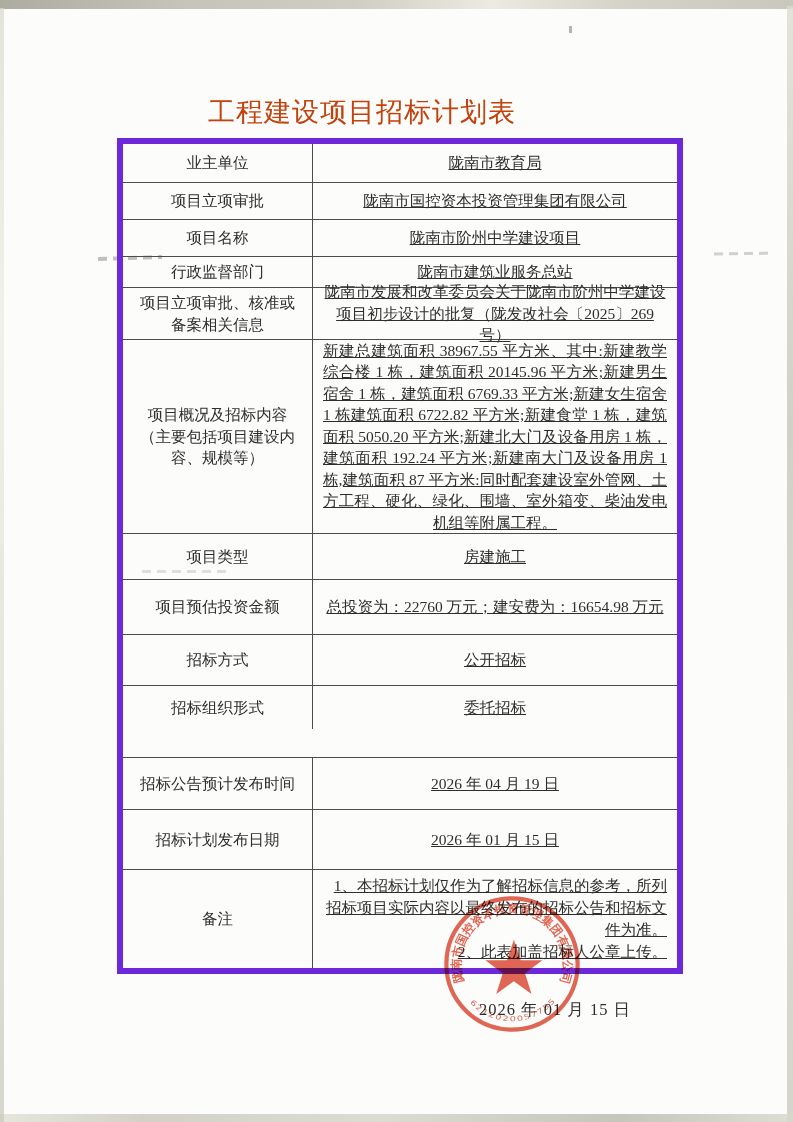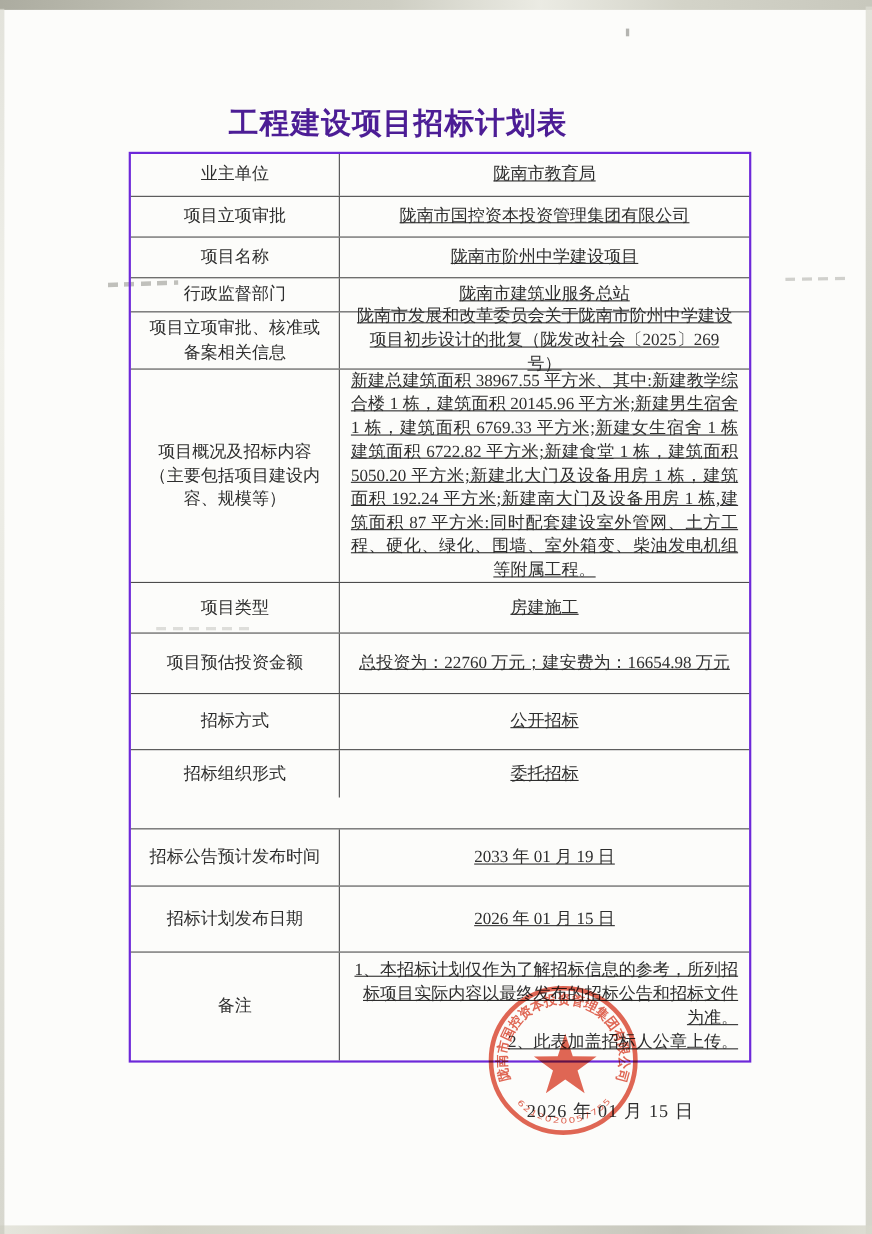--- a/index.html
+++ b/index.html
@@ -25,26 +25,26 @@
   .smudge{position:absolute;pointer-events:none;
     background:repeating-linear-gradient(90deg,#8f8f88 0 9px,transparent 9px 15px);}
   .smudge-1{left:98px;top:256px;width:64px;height:4px;opacity:.55;transform:rotate(-2deg);}
   .smudge-2{left:714px;top:252px;width:58px;height:3px;opacity:.4;transform:rotate(-1deg);}
   .smudge-3{left:142px;top:570px;width:88px;height:3px;opacity:.28;}
   .speck{position:absolute;left:569px;top:26px;width:3px;height:7px;background:#787872;opacity:.55;}
 
   .title{
     position:absolute;left:117px;top:94px;width:566px;margin:0;
     transform:translateX(-38px);
-    text-align:center;font-size:27px;font-weight:700;letter-spacing:1px;color:#4c1d95;
+    text-align:center;font-size:27px;font-weight:400;letter-spacing:1px;color:#c2410c;
   }
 
   .doc-table{
     position:absolute;left:117px;top:138px;width:566px;
-    border:2px solid #6d28d9;box-sizing:border-box;
+    border:6px solid #6d28d9;box-sizing:border-box;
     font-size:15.5px;
   }
   .tr{display:flex;box-sizing:border-box;border-top:1.5px solid #4c4c4c;}
   .tr:first-child{border-top:none;}
   .td{box-sizing:border-box;display:flex;align-items:center;justify-content:center;
       text-align:center;padding:2px 10px;line-height:21.5px;}
   .td.label{width:190px;border-right:1.5px solid #4c4c4c;flex:none;}
   .td.value{flex:1;min-width:0;text-decoration:underline;}
   .tr-1{height:38px;} .tr-2{height:37px;} .tr-3{height:37px;} .tr-4{height:31px;}
   .tr-5{height:52px;} .tr-6{height:194px;} .tr-7{height:46px;} .tr-8{height:55px;}
@@ -133,21 +133,21 @@
       <div class="td value">公开招标</div>
     </div>
 
     <div class="tr tr-9">
       <div class="td label">招标组织形式</div>
       <div class="td value">委托招标</div>
     </div>
 
     <div class="tr tr-11">
       <div class="td label">招标公告预计发布时间</div>
-      <div class="td value">2033 年 01 月 19 日</div>
+      <div class="td value">2026 年 04 月 19 日</div>
     </div>
 
     <div class="tr tr-12">
       <div class="td label">招标计划发布日期</div>
       <div class="td value">2026 年 01 月 15 日</div>
     </div>
 
     <div class="tr tr-13">
       <div class="td label">备注</div>
       <div class="td value remark">

